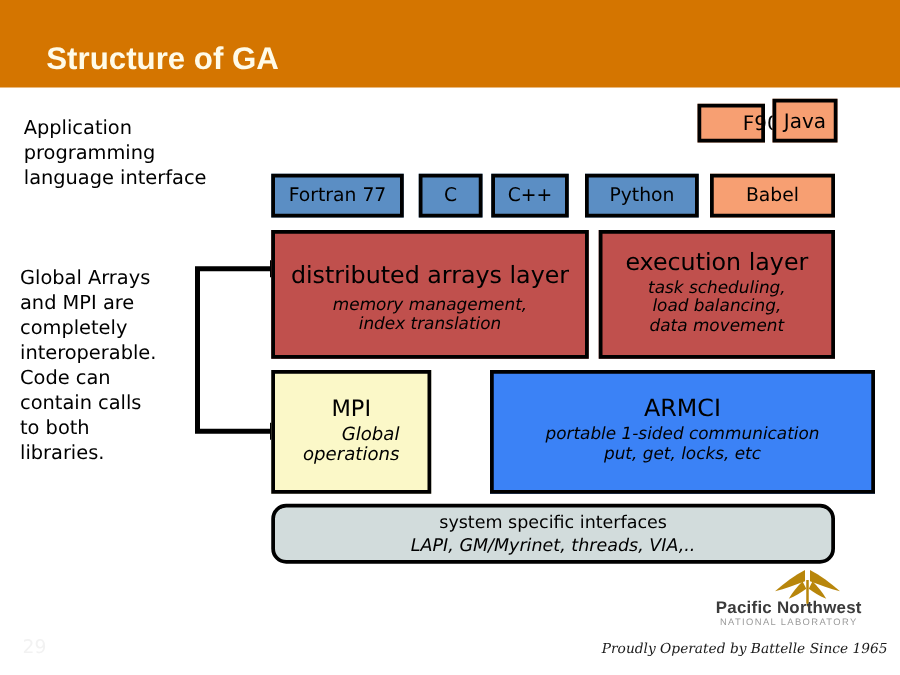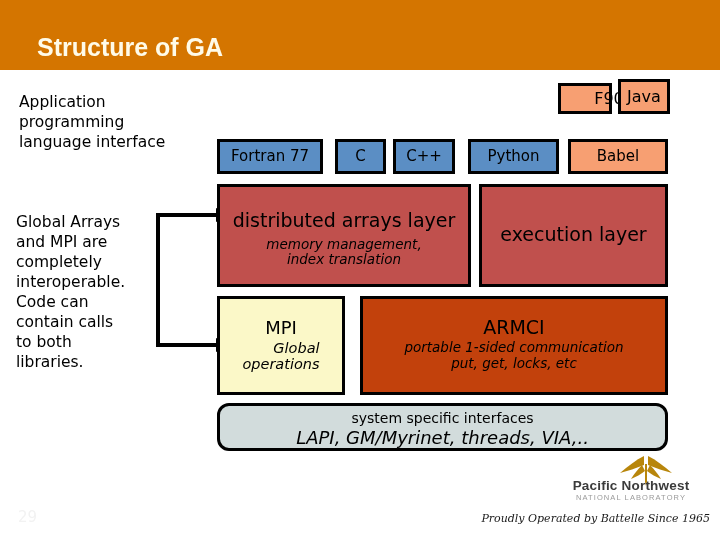--- a/index.html
+++ b/index.html
@@ -78,21 +78,21 @@
     justify-content: center;
     text-align: center;
     color: #000000;
     font-family: "DejaVu Sans", sans-serif;
   }
 
   .peach { background: #f79f72; }
   .blue  { background: #5b8ec4; }
   .red   { background: #c0504d; }
   .cream { background: #fbf8c8; }
-  .pink  { background: #c2410c; }
+  .pink  { background: #3b82f6; margin-left: 32px; }
   .grey  { background: #d2dcdc; }
 
   .lbl-main {
     font-size: 16px;
     line-height: 18px;
   }
   .lbl-lang {
     font-size: 15px;
     line-height: 17px;
   }
@@ -144,21 +144,21 @@
 
   
   #box-system {
     left: 217px;
     top: 403px;
     width: 451px;
     height: 48px;
     border-radius: 12px;
   }
   #box-system .lbl-layer { font-size: 14px; }
-  #box-system .lbl-sub   { font-size: 18px; margin-top: 1px; }
+  #box-system .lbl-sub   { font-size: 14px; margin-top: 1px; }
 
   
   #arrow-bracket {
     position: absolute;
     left: 150px;
     top: 205px;
     width: 80px;
     height: 150px;
   }
 
@@ -263,20 +263,23 @@
     <div class="lbl-lang">Babel</div>
   </div>
 
   <div class="box red" id="box-distributed">
     <div class="lbl-layer">distributed arrays layer</div>
     <div class="lbl-sub">memory management,
 index translation</div>
   </div>
   <div class="box red" id="box-execution">
     <div class="lbl-layer">execution layer</div>
+    <div class="lbl-sub">task scheduling,
+load balancing,
+data movement</div>
   </div>
 
   <div class="box cream" id="box-mpi">
     <div class="lbl-main">MPI</div>
     <div class="lbl-sub-big">Global
 operations</div>
   </div>
   <div class="box pink" id="box-armci">
     <div class="lbl-main">ARMCI</div>
     <div class="lbl-sub">portable 1-sided communication

